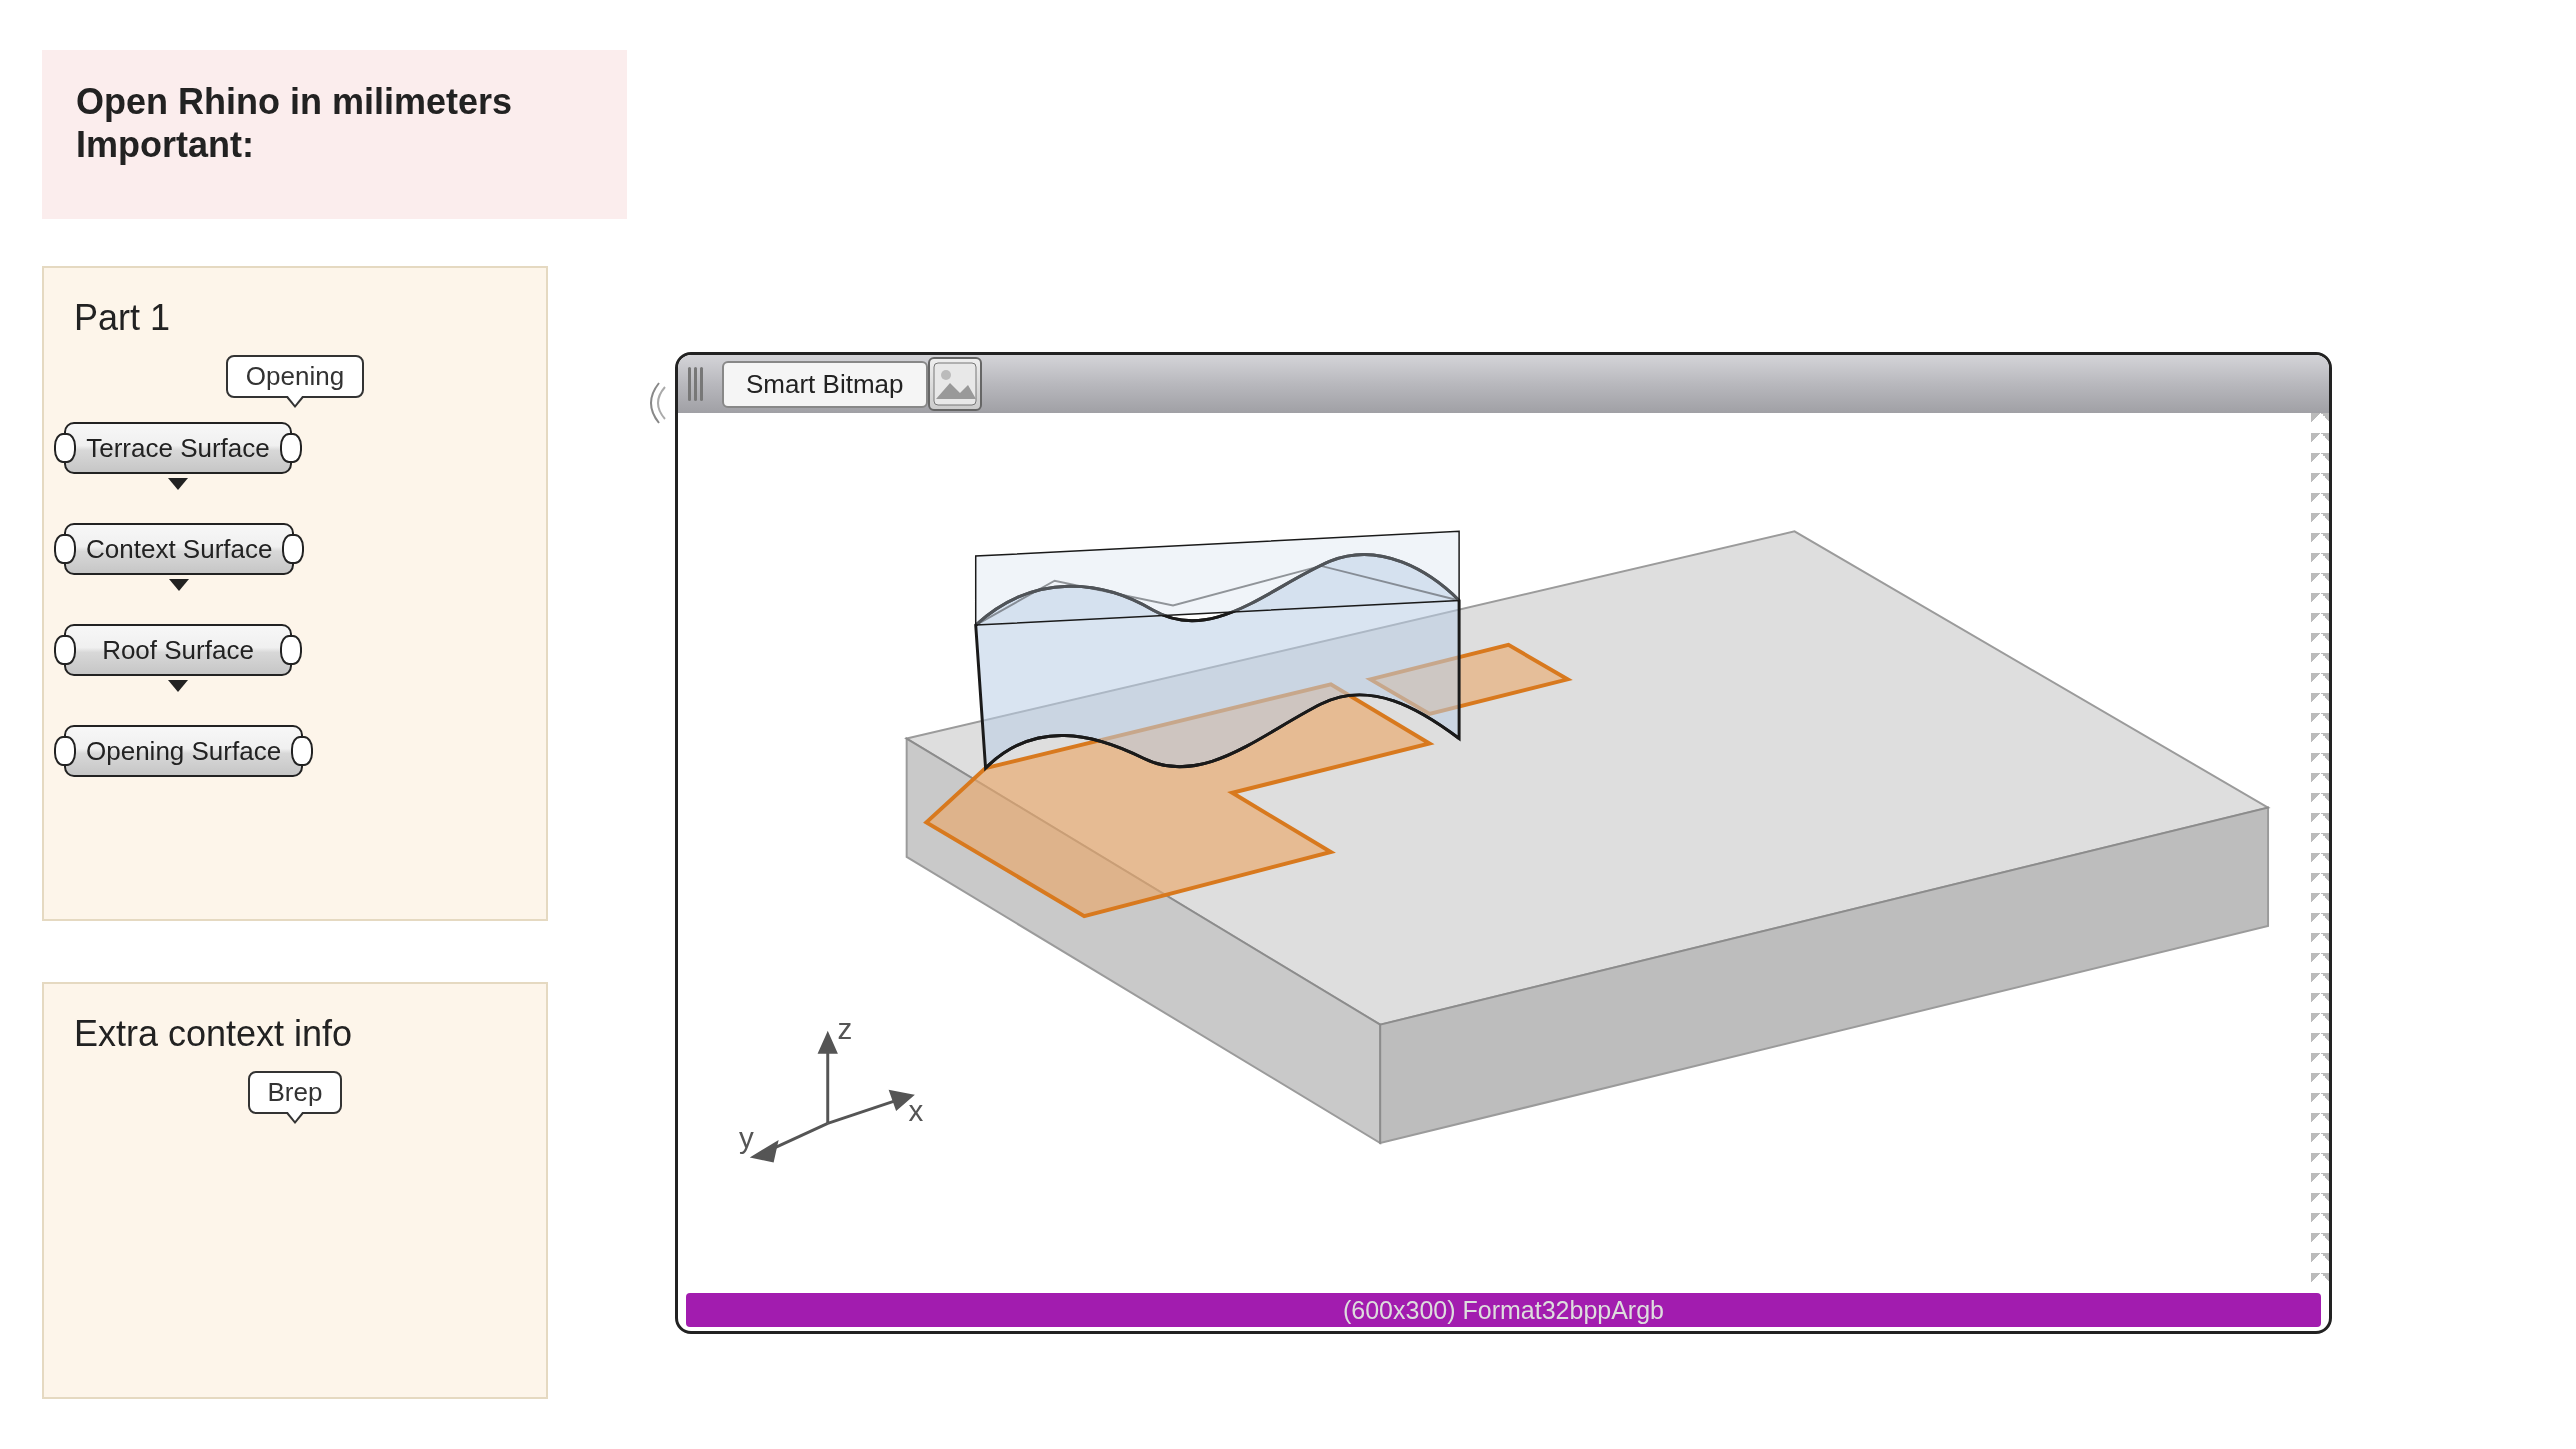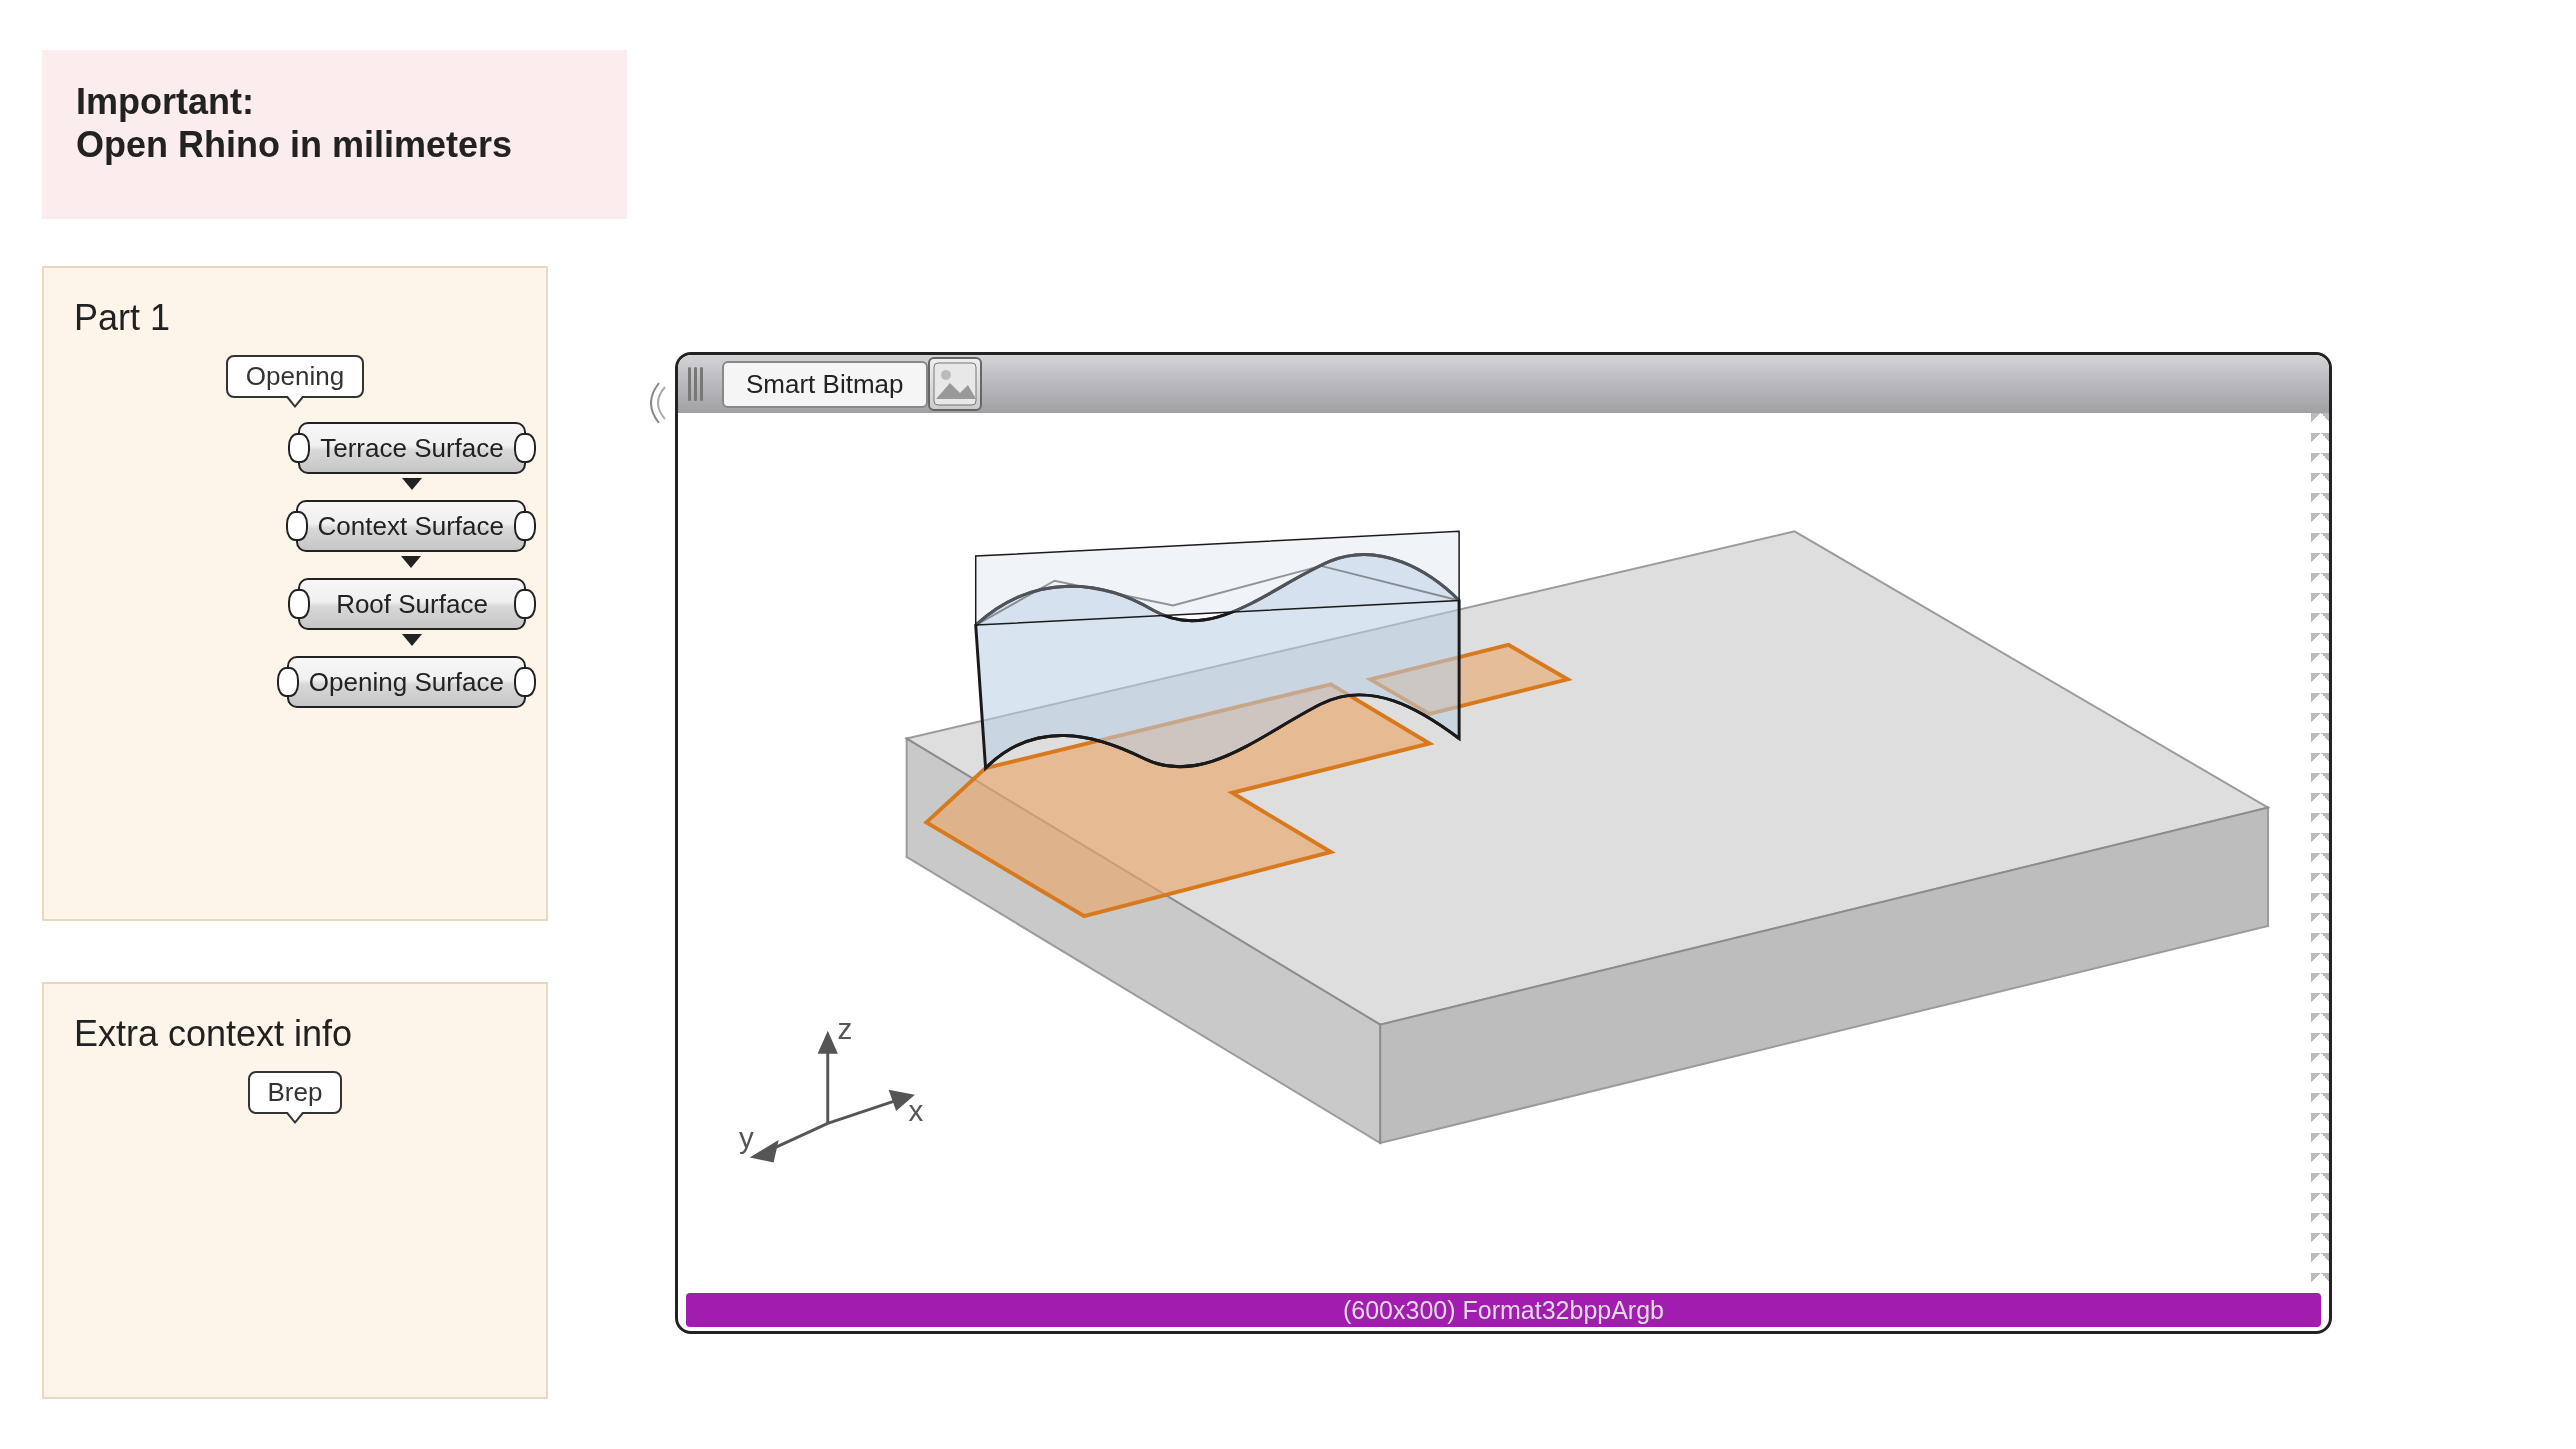--- a/index.html
+++ b/index.html
@@ -80,22 +80,22 @@
     border-right: 8px solid transparent;
     border-top: 10px solid #fff;
     z-index: 2;
   }
 
   .chip-row { text-align: center; margin-bottom: 24px; }
 
   .node-stack {
     display: flex;
     flex-direction: column;
-    align-items: flex-end;
-    gap: 26px;
+    align-items: flex-start;
+    gap: 49px;
   }
 
   .gh-node {
     position: relative;
     min-width: 228px;
     height: 52px;
     background: linear-gradient(to bottom, #f7f7f7 0%, #f0f0f0 45%, #d8d8d8 55%, #c6c6c6 100%);
     border: 2px solid #222;
     border-radius: 10px;
     display: flex;
@@ -237,22 +237,22 @@
     display: flex;
     align-items: center;
     justify-content: center;
   }
   .frame-left-grip svg { width: 100%; height: 100%; }
 </style>
 </head>
 <body>
 
 <div class="important-box">
+  <div>Open Rhino in milimeters</div>
   <div>Important:</div>
-  <div>Open Rhino in milimeters</div>
 </div>
 
 <div id="panel-part1" class="group-panel">
   <div class="group-title">
     <div>Part 1</div>
   </div>
   <div class="chip-row">
     <span class="label-chip">Opening</span>
   </div>
   <div class="node-stack">

